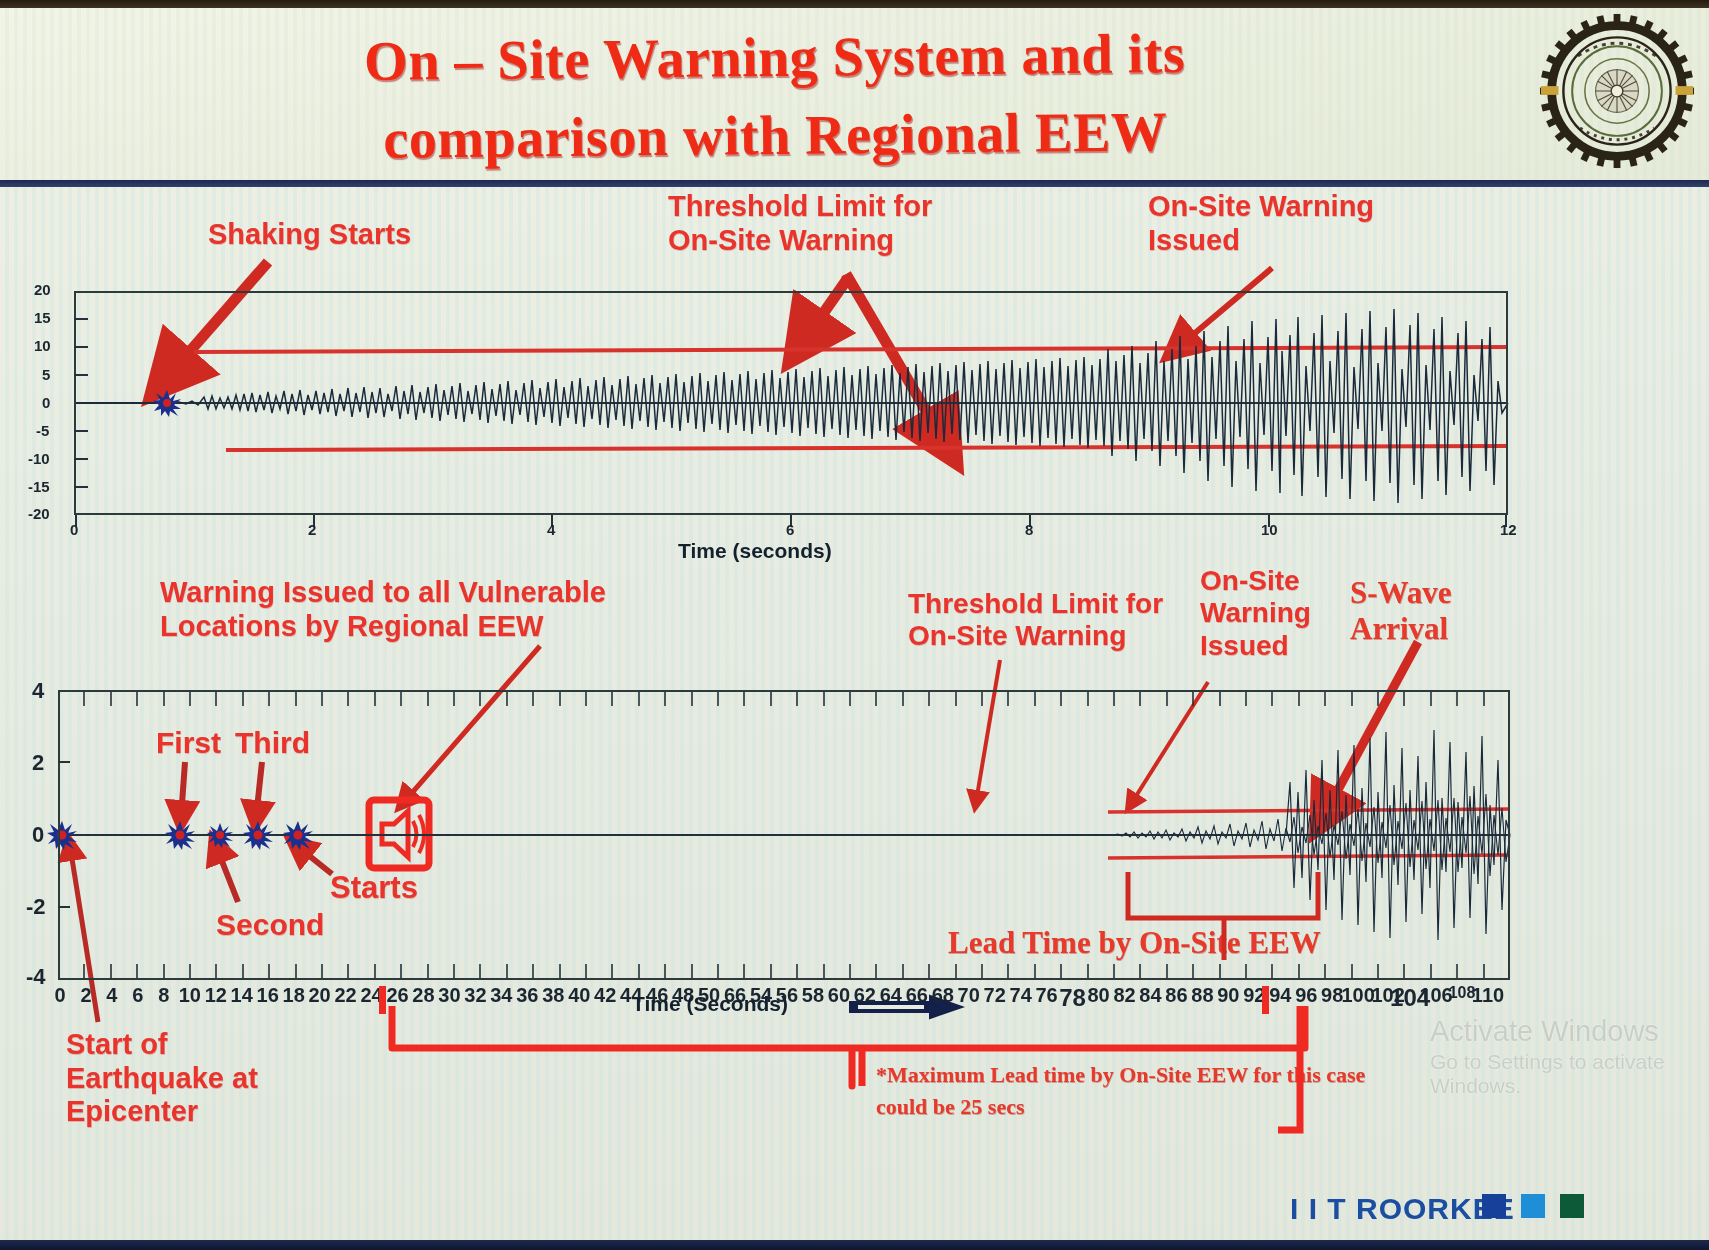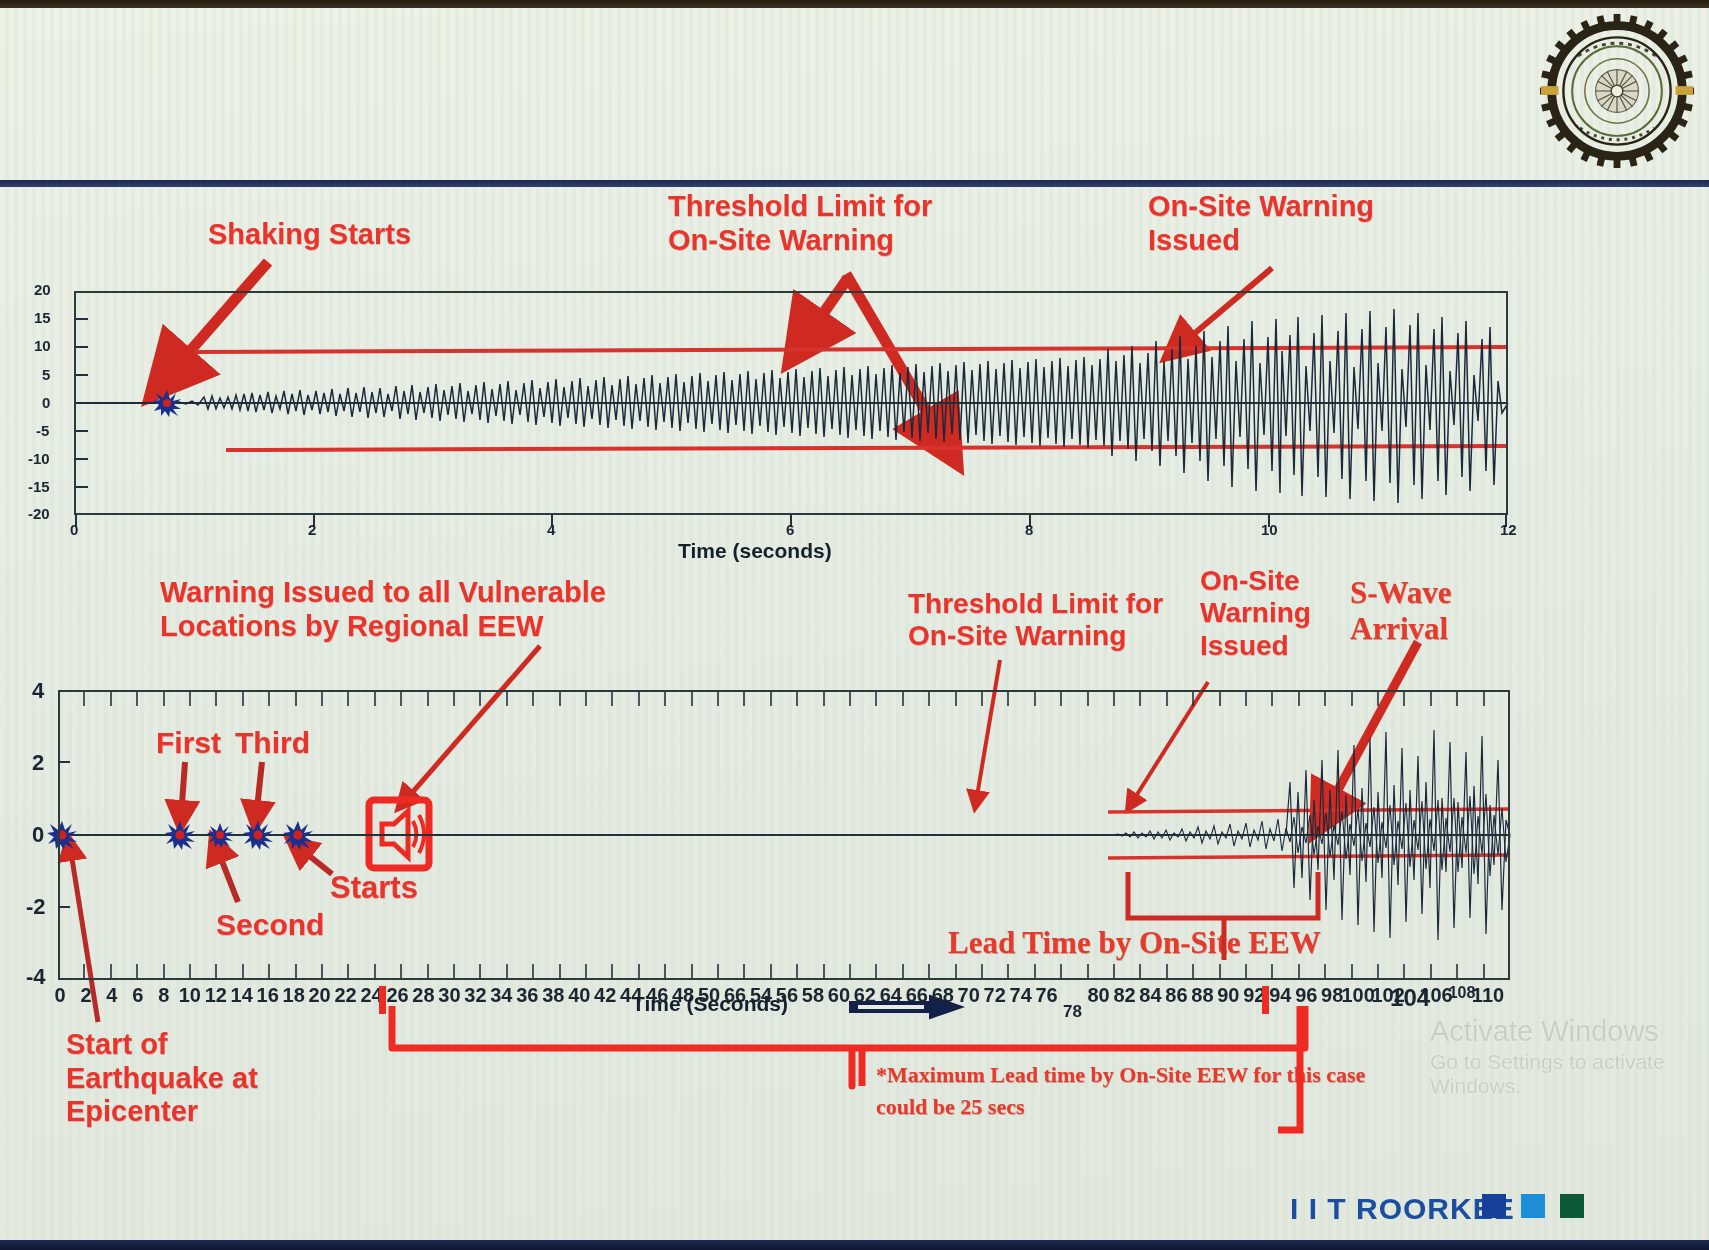--- a/index.html
+++ b/index.html
@@ -108,20 +108,26 @@
   .wm2 { font-size:21px; }
   svg { display:block; overflow:visible; }
 </style>
 </head>
 <body>
 
 <div id="slide">
 
   <div class="top-edge"></div>
 
+  <div class="header">
+    <div class="title">
+      <div>On – Site Warning System and its</div>
+      <div>comparison with Regional EEW</div>
+    </div>
+  </div>
   <div class="header-rule"></div>
 
   <div class="logo">
     <svg width="158" height="156" viewBox="0 0 160 160">
       <g id="gear" fill="#2a2417">
 
         <g>
 
           <g>
             <rect x="76.5" y="1" width="7" height="13"></rect>
@@ -595,21 +601,21 @@
         <div class="xlab" style="position: absolute; font-size: 20px; left: 754.945px; top: 0px; transform: translateX(-50%); white-space: nowrap;">58</div>
         <div class="xlab" style="position: absolute; font-size: 20px; left: 780.909px; top: 0px; transform: translateX(-50%); white-space: nowrap;">60</div>
         <div class="xlab" style="position: absolute; font-size: 20px; left: 806.873px; top: 0px; transform: translateX(-50%); white-space: nowrap;">62</div>
         <div class="xlab" style="position: absolute; font-size: 20px; left: 832.836px; top: 0px; transform: translateX(-50%); white-space: nowrap;">64</div>
         <div class="xlab" style="position: absolute; font-size: 20px; left: 858.8px; top: 0px; transform: translateX(-50%); white-space: nowrap;">66</div>
         <div class="xlab" style="position: absolute; font-size: 20px; left: 884.764px; top: 0px; transform: translateX(-50%); white-space: nowrap;">68</div>
         <div class="xlab" style="position: absolute; font-size: 20px; left: 910.727px; top: 0px; transform: translateX(-50%); white-space: nowrap;">70</div>
         <div class="xlab" style="position: absolute; font-size: 20px; left: 936.691px; top: 0px; transform: translateX(-50%); white-space: nowrap;">72</div>
         <div class="xlab" style="position: absolute; font-size: 20px; left: 962.655px; top: 0px; transform: translateX(-50%); white-space: nowrap;">74</div>
         <div class="xlab" style="position: absolute; font-size: 20px; left: 988.618px; top: 0px; transform: translateX(-50%); white-space: nowrap;">76</div>
-        <div class="xlab" style="position: absolute; font-size: 17px; left: 1014.58px; top: 18px; transform: translateX(-50%); white-space: nowrap;">78</div>
+        <div class="xlab" style="position: absolute; font-size: 24px; left: 1014.58px; top: 0px; transform: translateX(-50%); white-space: nowrap;">78</div>
         <div class="xlab" style="position: absolute; font-size: 20px; left: 1040.55px; top: 0px; transform: translateX(-50%); white-space: nowrap;">80</div>
         <div class="xlab" style="position: absolute; font-size: 20px; left: 1066.51px; top: 0px; transform: translateX(-50%); white-space: nowrap;">82</div>
         <div class="xlab" style="position: absolute; font-size: 20px; left: 1092.47px; top: 0px; transform: translateX(-50%); white-space: nowrap; text-align: center;">84</div>
         <div class="xlab" style="position: absolute; font-size: 20px; left: 1118.44px; top: 0px; transform: translateX(-50%); white-space: nowrap; text-align: center;">86</div>
         <div class="xlab" style="position: absolute; font-size: 20px; left: 1144.4px; top: 0px; transform: translateX(-50%); white-space: nowrap;">88</div>
         <div class="xlab" style="position: absolute; font-size: 20px; left: 1170.36px; top: 0px; transform: translateX(-50%); white-space: nowrap;">90</div>
         <div class="xlab" style="position: absolute; font-size: 20px; left: 1196.33px; top: 0px; transform: translateX(-50%); white-space: nowrap;">92</div>
         <div class="xlab" style="position: absolute; font-size: 20px; left: 1222.29px; top: 0px; transform: translateX(-50%); white-space: nowrap;">94</div>
         <div class="xlab" style="position: absolute; font-size: 20px; left: 1248.25px; top: 0px; transform: translateX(-50%); white-space: nowrap;">96</div>
         <div class="xlab" style="position: absolute; font-size: 20px; left: 1274.22px; top: 0px; transform: translateX(-50%); white-space: nowrap;">98</div>

